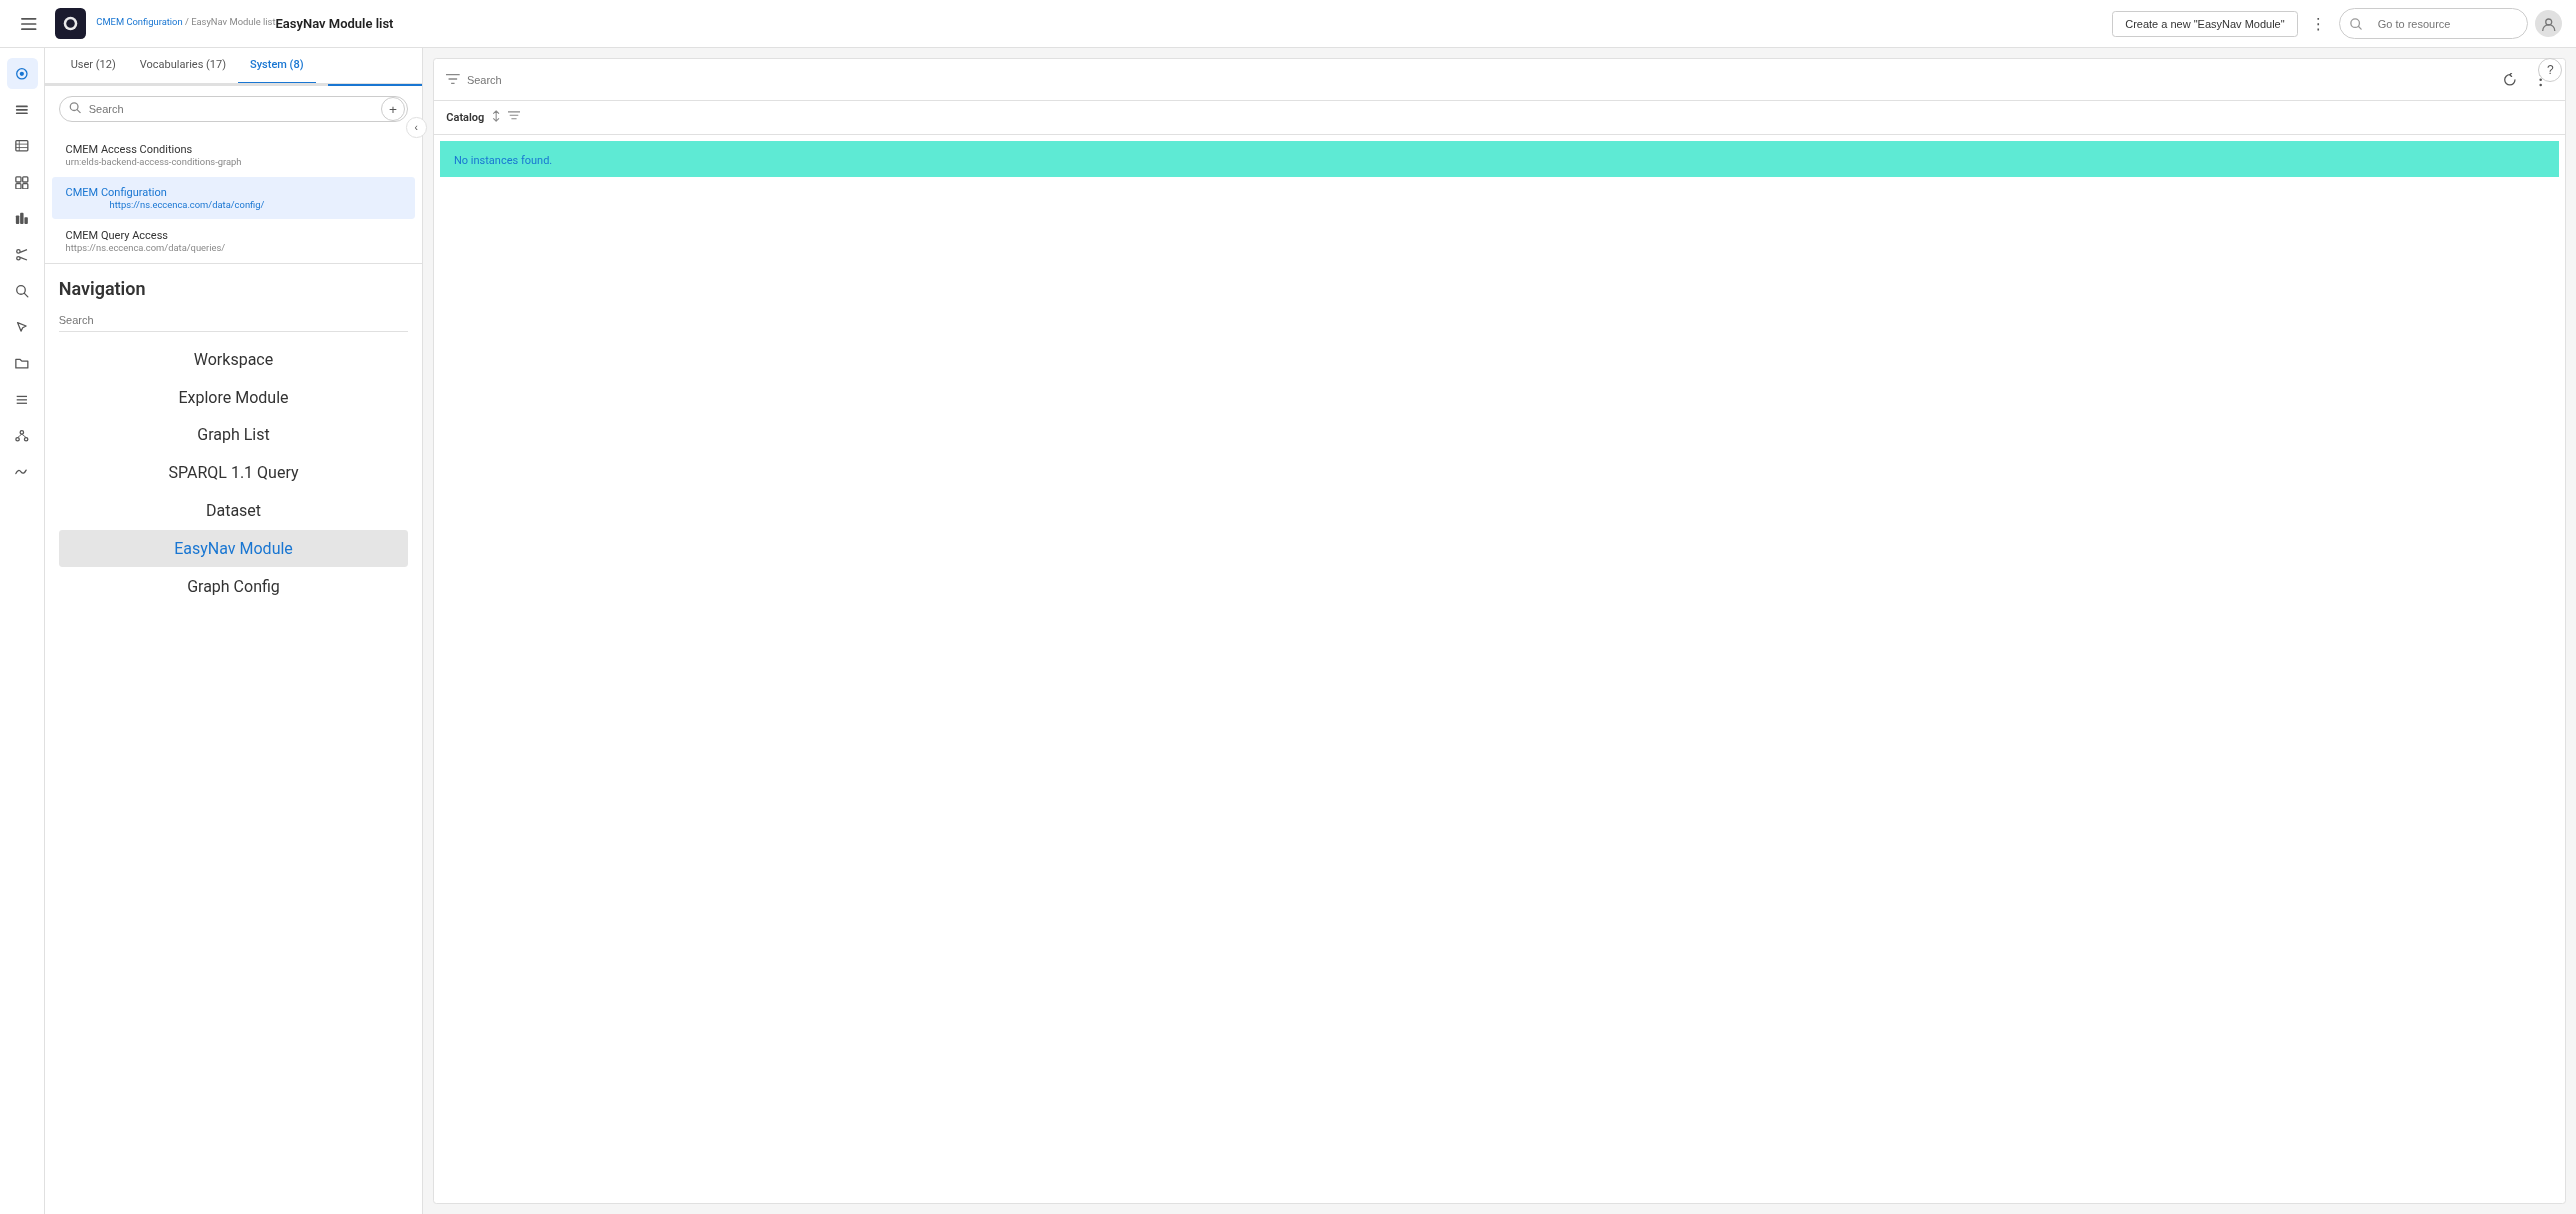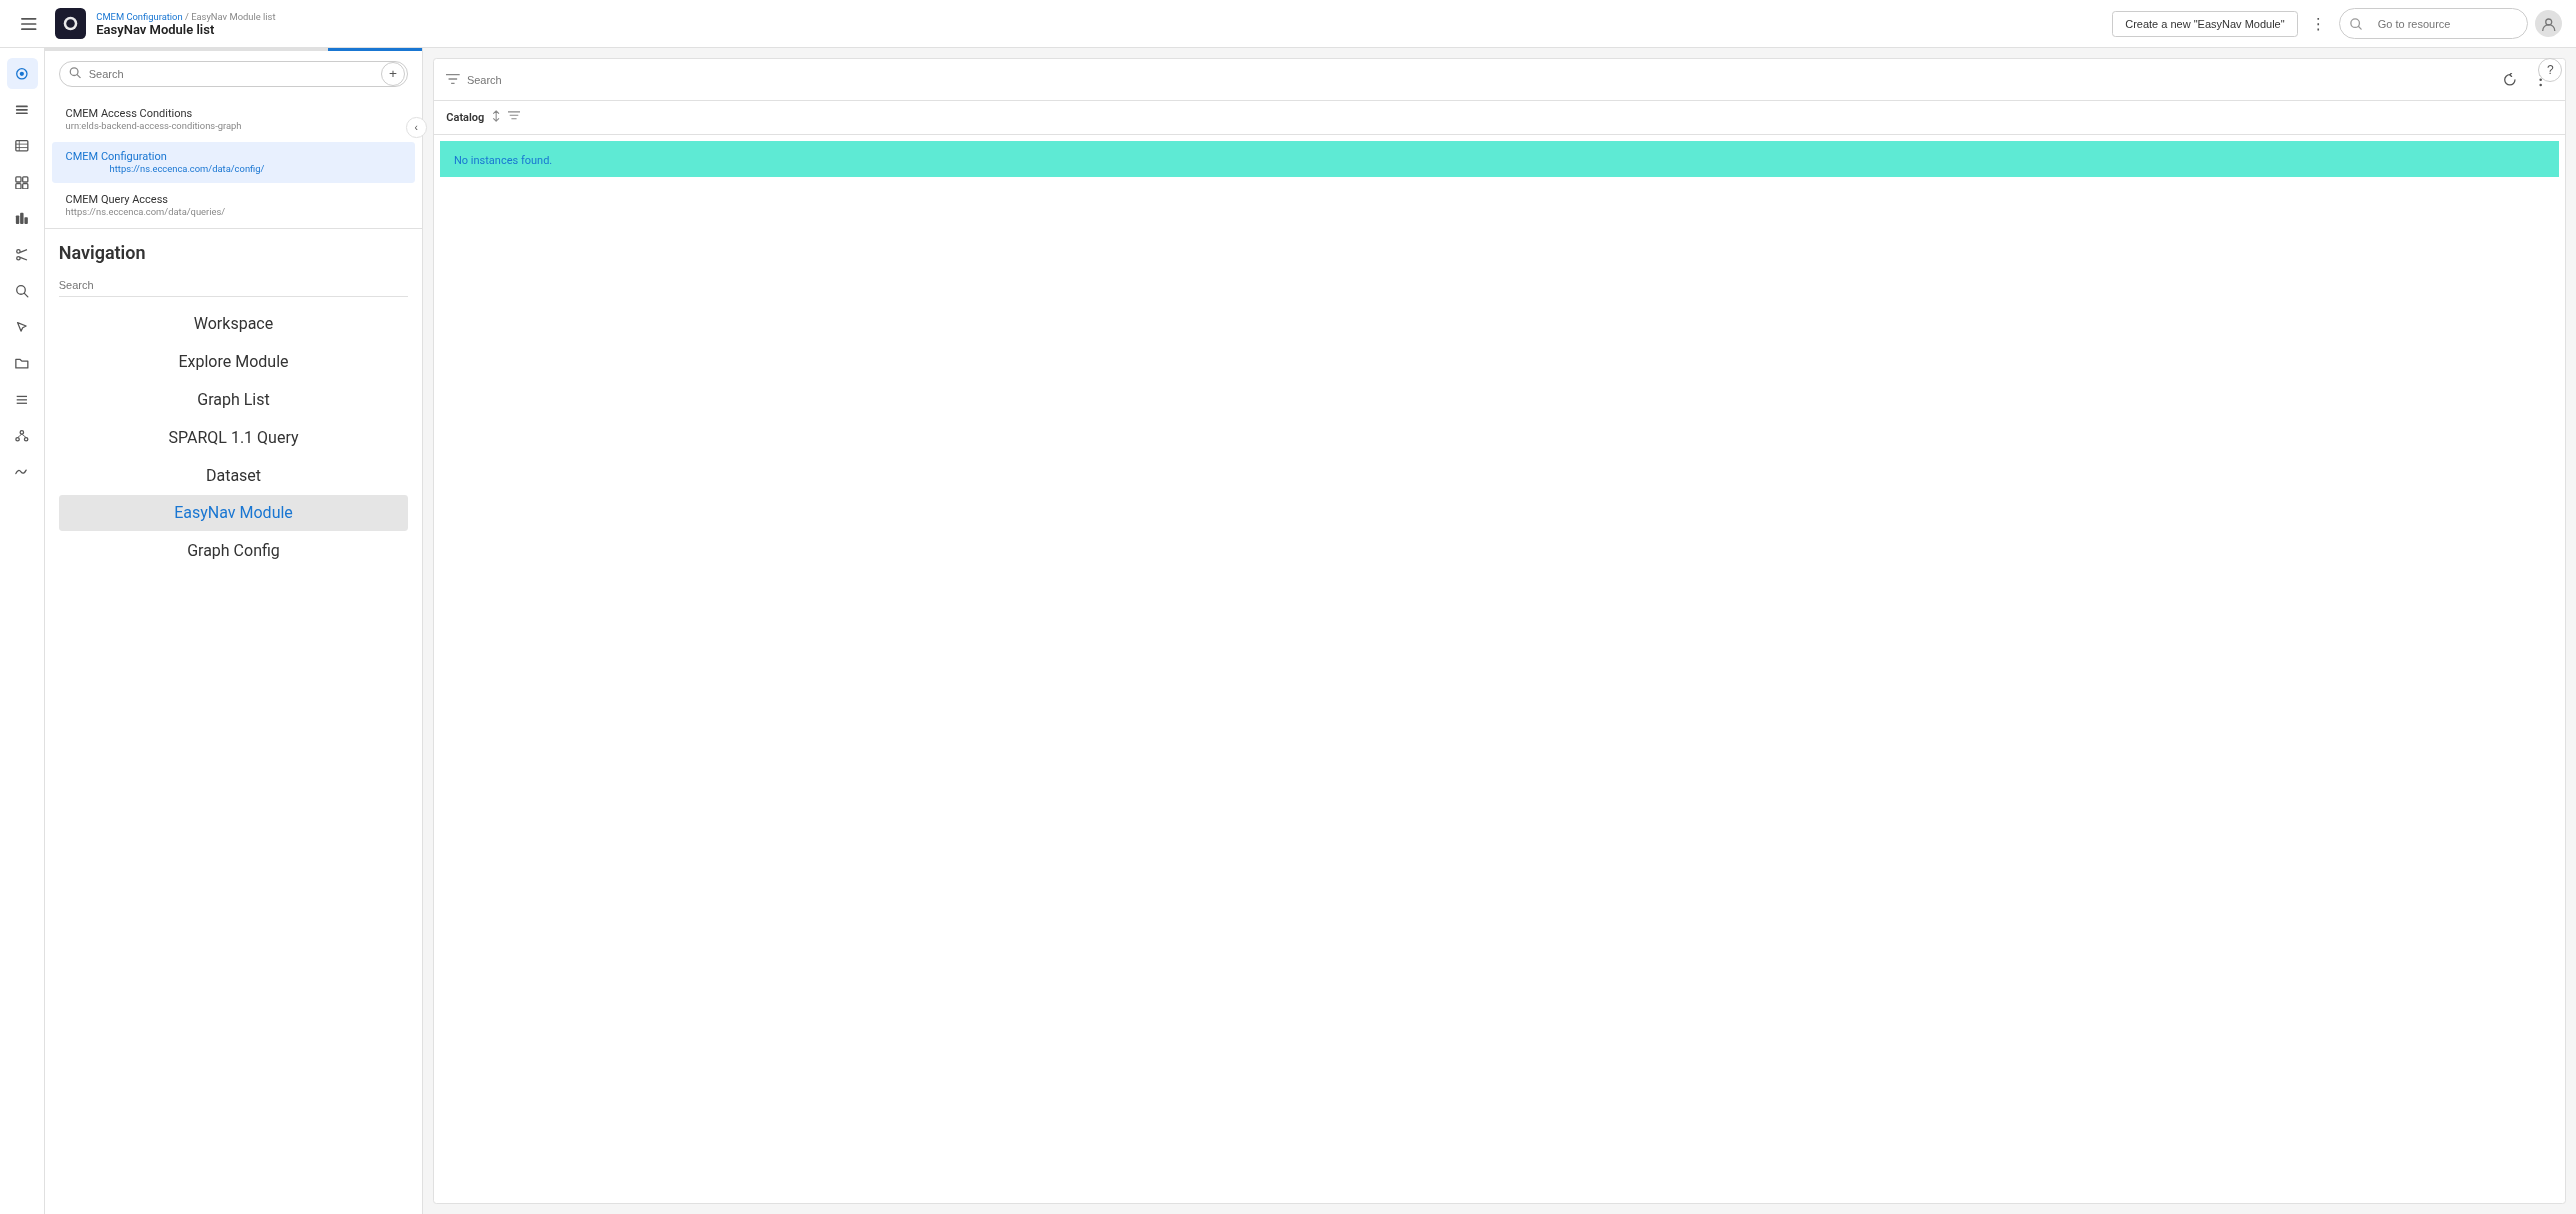--- a/index.html
+++ b/index.html
@@ -31,21 +31,21 @@
       border-radius: 5.2px;
       display: flex;
       align-items: center;
       justify-content: center;
       color: white;
       font-weight: bold;
       font-size: 12px;
     }
     .header-breadcrumb {
       display: flex;
-      flex-direction: column;
+      flex-direction: row;
       flex: 1;
     }
     .breadcrumb-path {
       font-size: 9.4px;
       color: #888;
     }
     .breadcrumb-path a {
       color: #1976d2;
       text-decoration: none;
     }
@@ -507,20 +507,25 @@
       </svg>
     </button>
   </nav>
 
   <div class="main-content" style="position:relative;">
 
     <div class="left-panel">
 
       <button class="collapse-btn">‹</button>
 
+      <div class="tabs-bar">
+        <div class="tab-item">User (12)</div>
+        <div class="tab-item">Vocabularies (17)</div>
+        <div class="tab-item active">System (8)</div>
+      </div>
 
       <div style="height:2.6px; background:#e0e0e0; position:relative;">
         <div style="position:absolute; right:0; width:94px; height:2.6px; background:#1976d2;"></div>
       </div>
 
       <div class="panel-search" style="position:relative;">
         <span class="panel-search-icon">
           <svg width="12" height="12" viewBox="0 0 14 14" fill="none">
             <circle cx="6" cy="6" r="4.5" stroke="#888" stroke-width="1.5"></circle>
             <line x1="9.5" y1="9.5" x2="13" y2="13" stroke="#888" stroke-width="1.5" stroke-linecap="round"></line>

